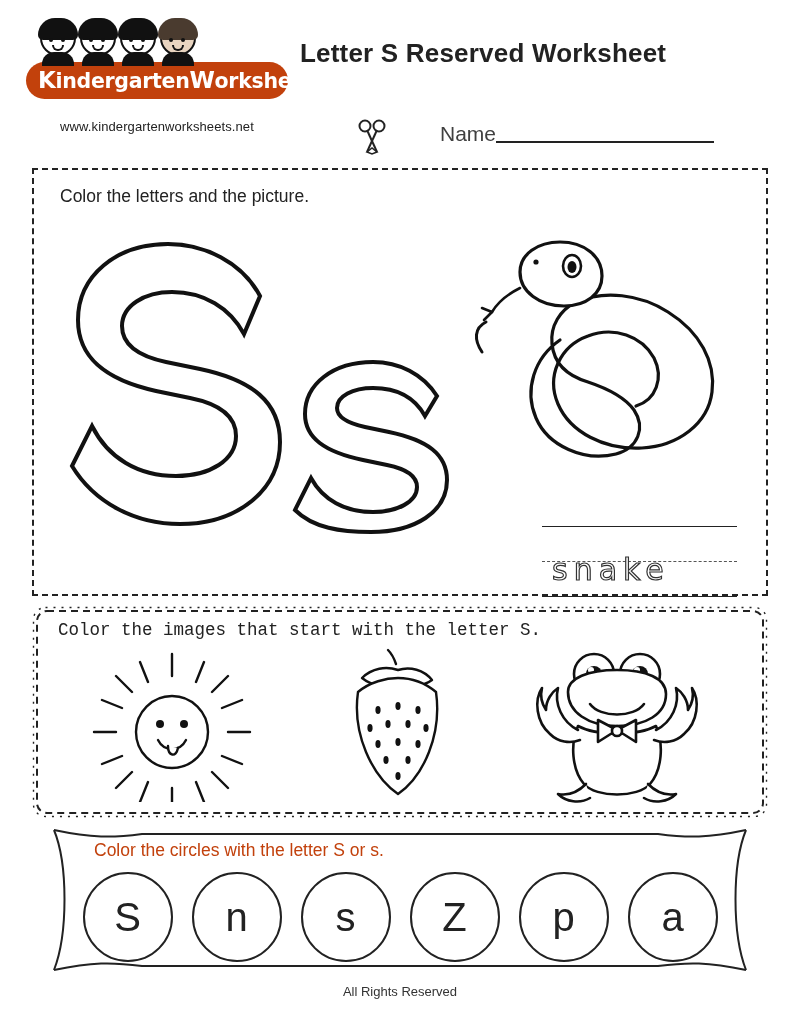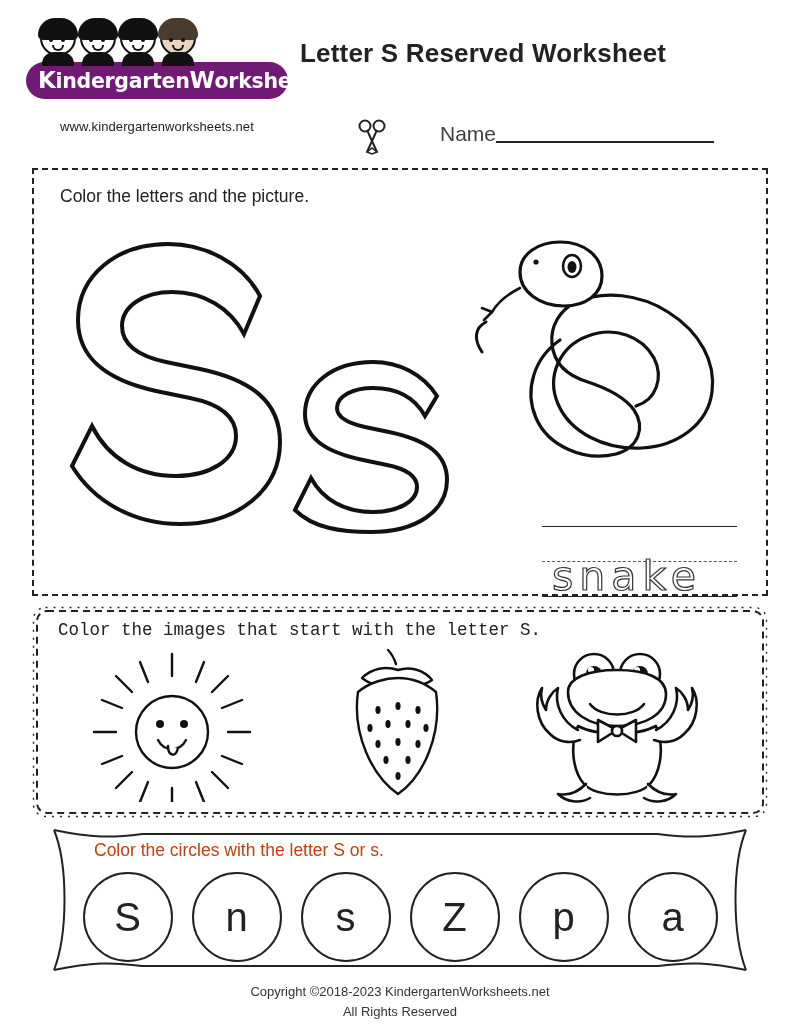--- a/index.html
+++ b/index.html
@@ -89,21 +89,21 @@
   }
   .kid.k1 { left: 0px; }
   .kid.k2 { left: 40px; }
   .kid.k3 { left: 80px; }
   .kid.k4 { left: 120px; }
   .kid.k4 .hair { background: #4a3b2f; }
   .kid.k4 .head { background: #e8d4c0; }
 
   .logo-band {
     margin-top: -4px;
-    background: #701a75;
+    background: #c2410c;
     border-radius: 22px;
     padding: 5px 12px 6px 12px;
     text-align: center;
   }
   .logo-band .logo-text {
     color: #ffffff;
     font-family: "DejaVu Sans", sans-serif;
     font-weight: bold;
     font-size: 20.5px;
     letter-spacing: -0.3px;
@@ -191,21 +191,21 @@
     width: 195px;
     border-top: 1.6px solid #222;
   }
   .word-lines .ln.top { top: 0; }
   .word-lines .ln.mid { top: 35px; border-top: 1.6px dashed #555; }
   .word-lines .ln.bot { top: 70px; }
   .word-trace {
     position: absolute;
     left: 10px;
     top: 26px;
-    font-size: 41px;
+    font-size: 30px;
     letter-spacing: 6px;
     color: #fff;
     -webkit-text-stroke: 1.2px #333;
     font-family: "DejaVu Sans", sans-serif;
   }
 
   
   .section2 {
     position: absolute;
     left: 32px;
@@ -522,15 +522,14 @@
     <div class="circle">S</div>
     <div class="circle">n</div>
     <div class="circle">s</div>
     <div class="circle">Z</div>
     <div class="circle">p</div>
     <div class="circle">a</div>
   </div>
 </div>
 
 <div class="footer">
-  <div>Copyright ©2018-2023 KindergartenWorksheets.net</div>
   <div>All Rights Reserved</div>
 </div>
 
 </body></html>

